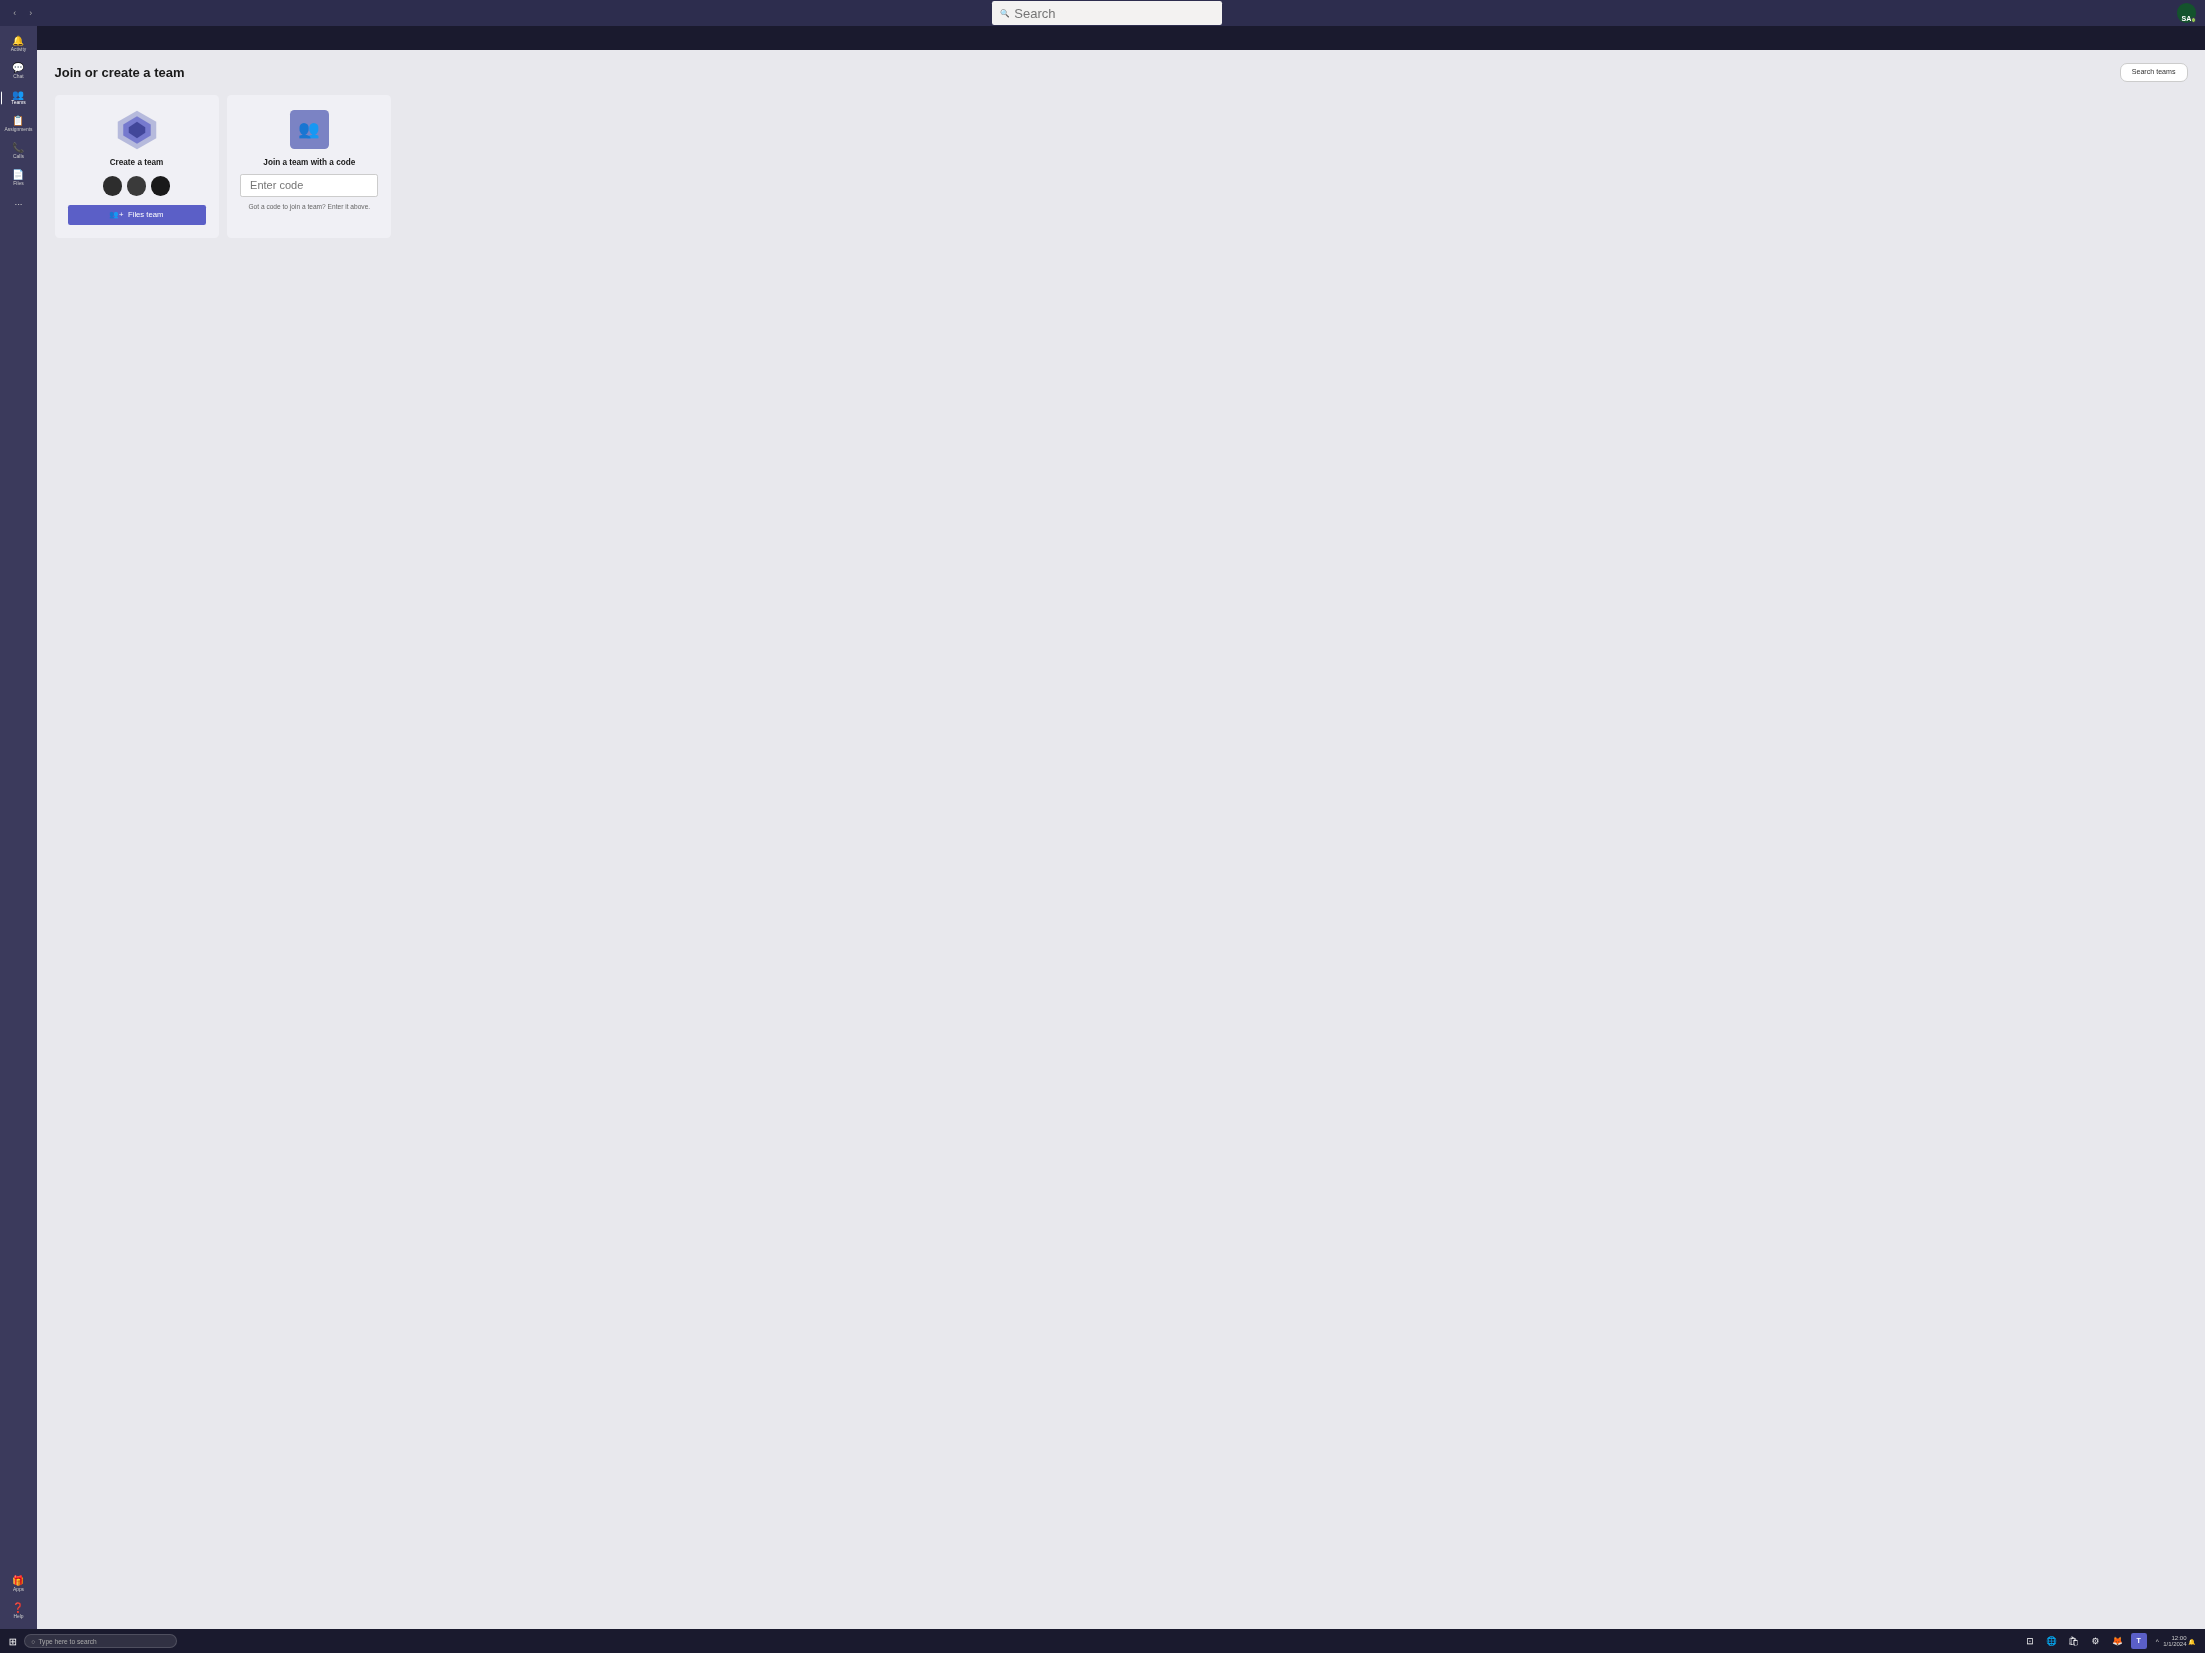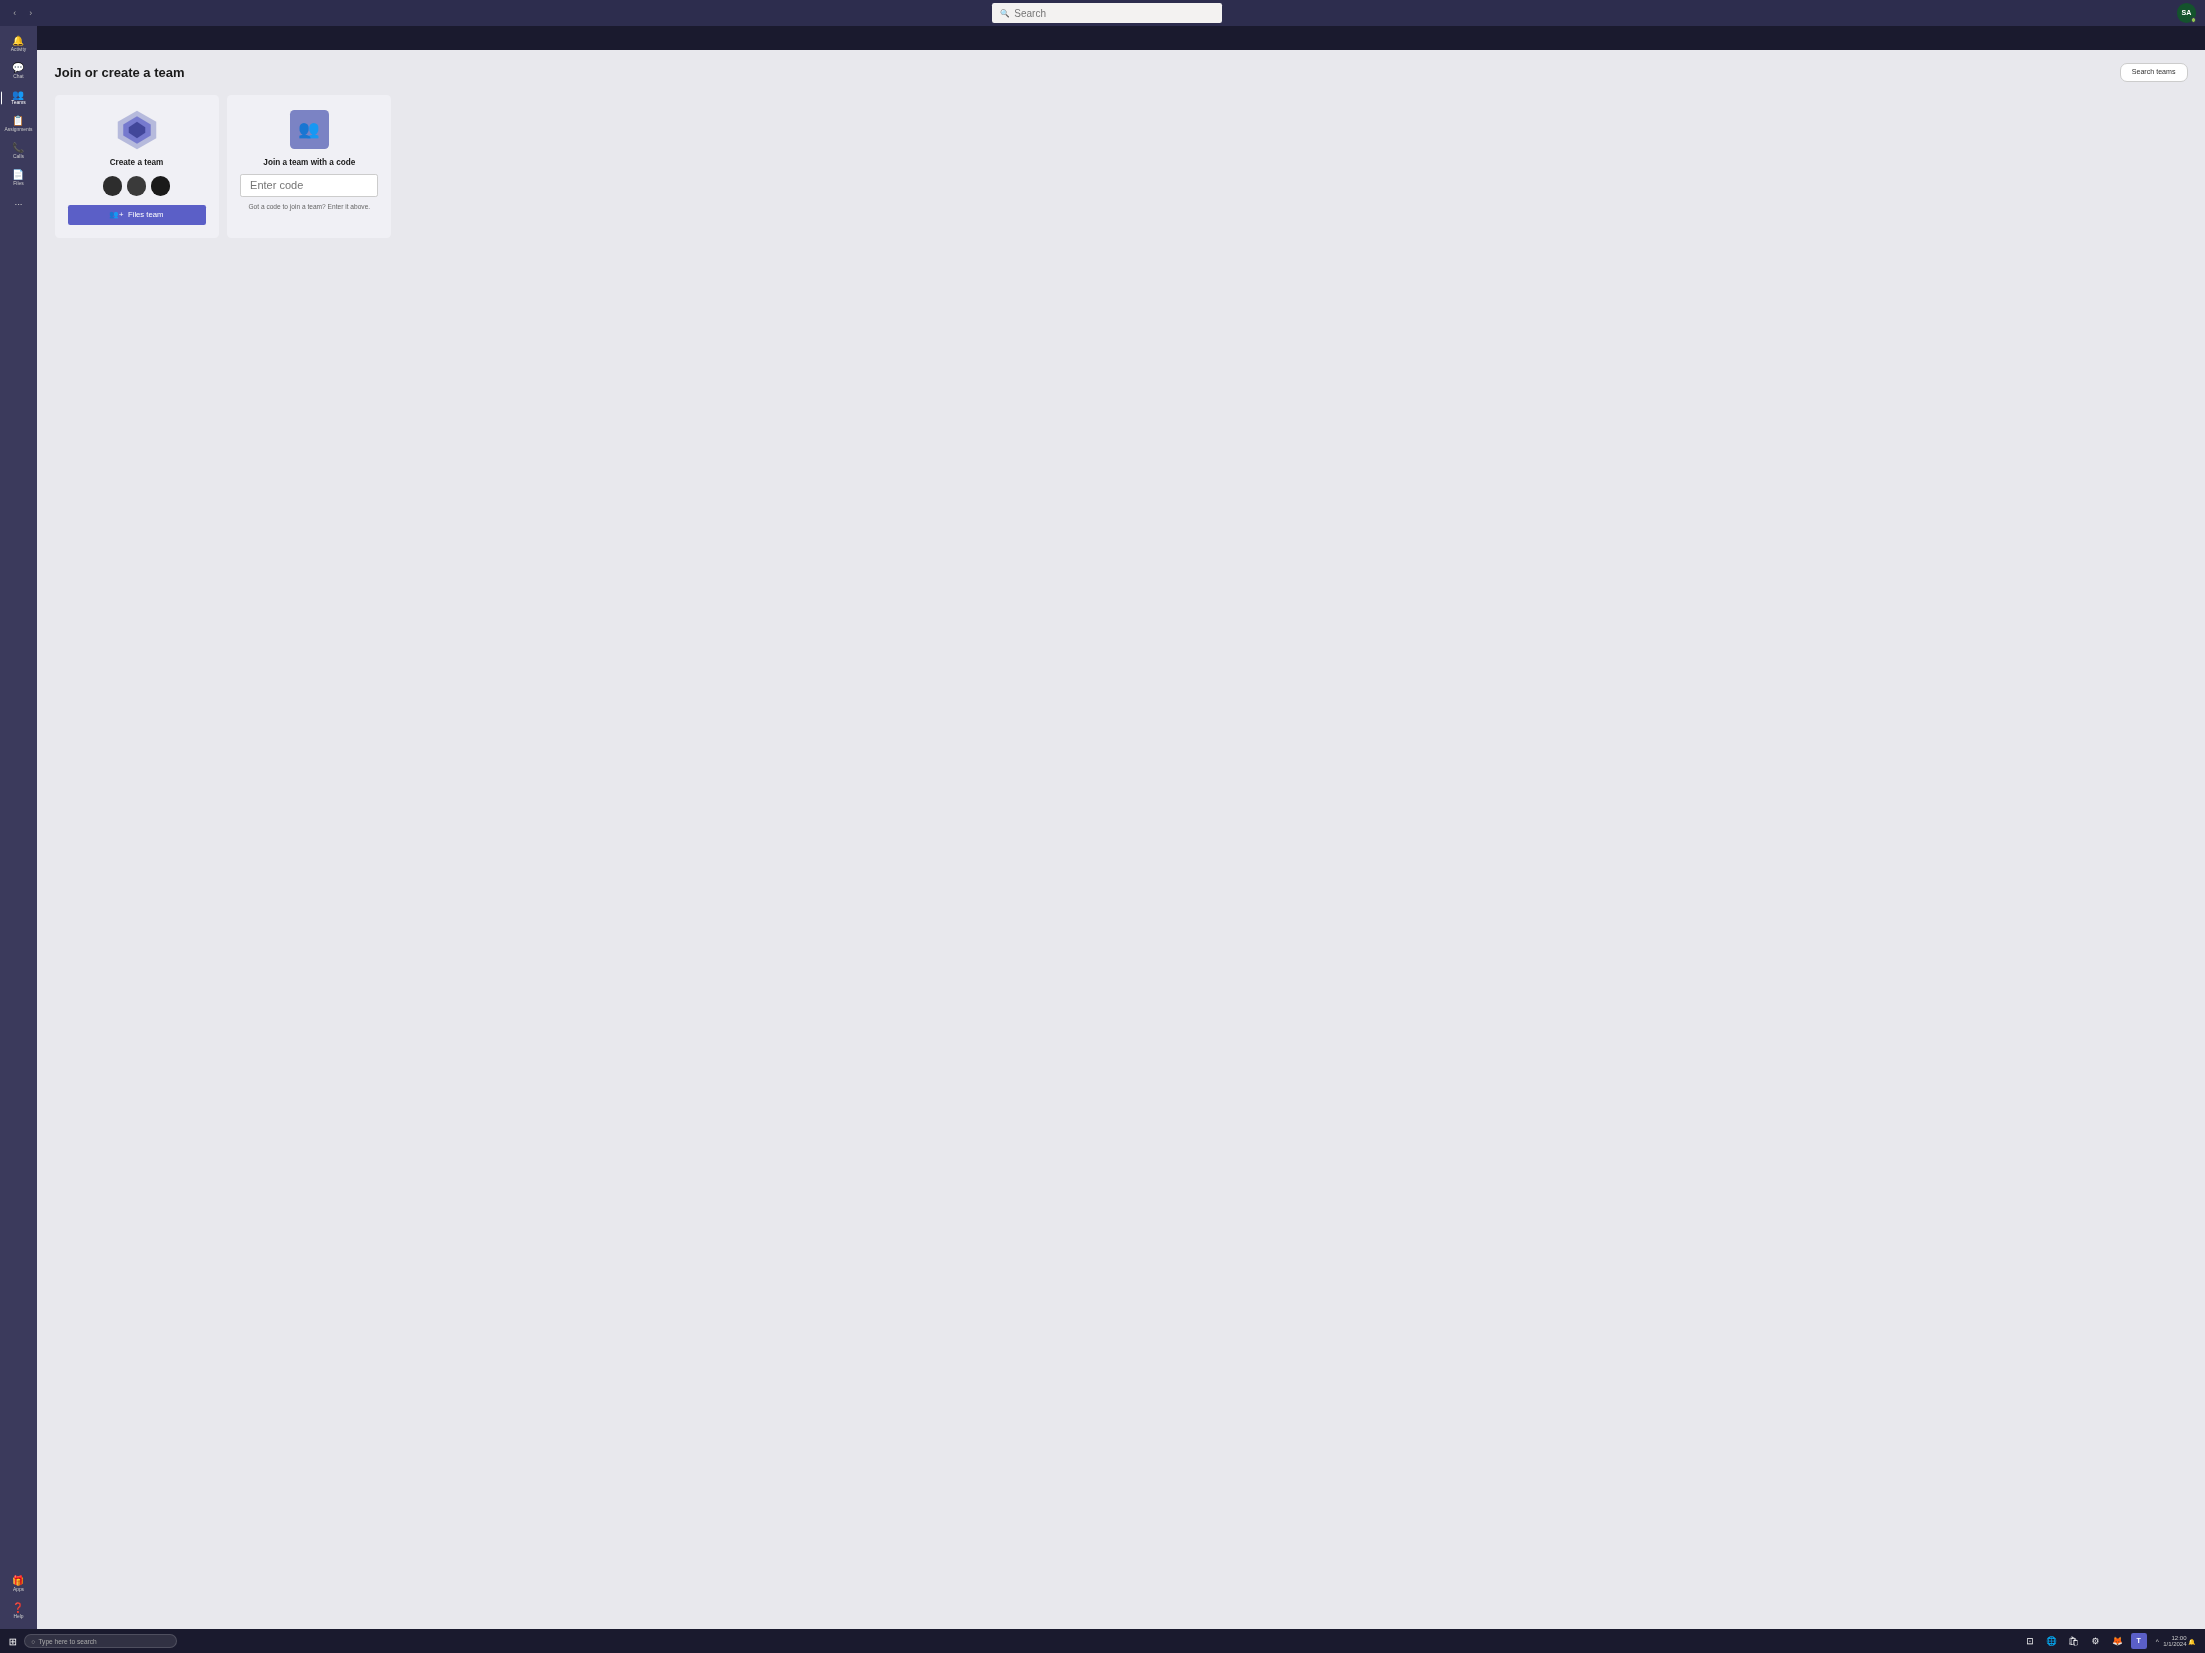--- a/index.html
+++ b/index.html
@@ -53,32 +53,32 @@
       display: flex;
       align-items: center;
       gap: 4.4px;
       color: #555;
     }
 
     .search-input {
       background: transparent;
       border: none;
       outline: none;
-      font-size: 10px;
+      font-size: 13px;
       color: #333;
       width: 100%;
     }
 
     .user-avatar {
       width: 19.7px;
       height: 19.7px;
       border-radius: 50%;
       background: #14532d;
       display: flex;
-      align-items: center;
+      align-items: flex-end;
       justify-content: center;
       color: white;
       font-size: 7.1px;
       font-weight: 600;
       position: relative;
       cursor: pointer;
     }
 
     .avatar-badge {
       position: absolute;

